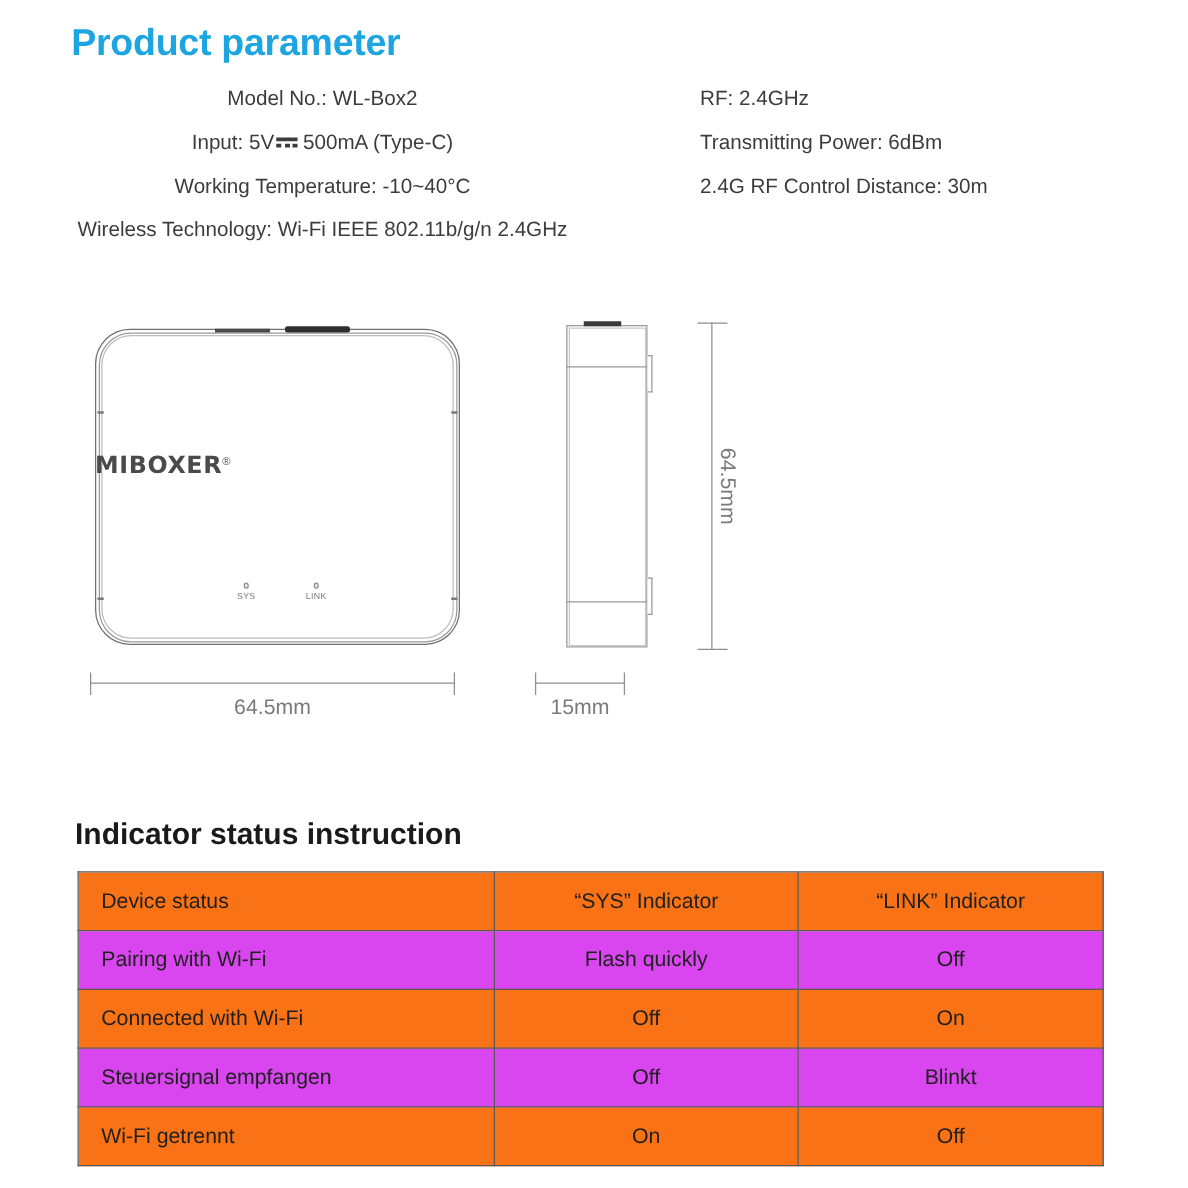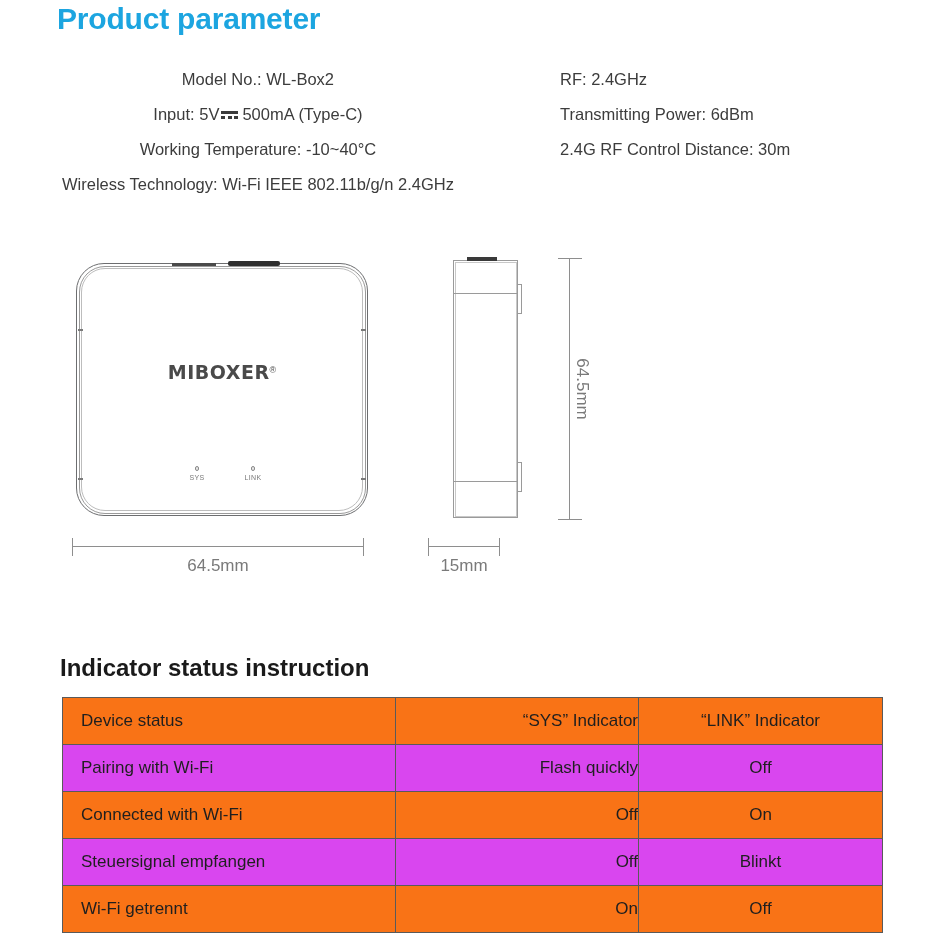--- a/index.html
+++ b/index.html
@@ -9,21 +9,21 @@
     background: #ffffff;
     font-family: "Liberation Sans", sans-serif;
     overflow: hidden;
   }
   .page { position: relative; width: 950px; height: 950px; }
 
   
   .section-title {
     position: absolute;
     left: 57px;
-    top: 2px;
+    top: 18px;
     font-size: 30px;
     font-weight: bold;
     color: #1CA5E0;
     letter-spacing: -0.2px;
   }
 
   
   .specs { position: absolute; left: 0; top: 62px; width: 950px; }
   .spec-col-left  { position: absolute; left: 62px;  top: 0; text-align: center; }
   .spec-col-right { position: absolute; left: 560px; top: 0; }
@@ -101,21 +101,20 @@
     position: absolute; left: 2px; bottom: 36px;
     width: 5px; height: 2px; background: #7a7a7a;
   }
   .fv-seam-br {
     position: absolute; right: 2px; bottom: 36px;
     width: 5px; height: 2px; background: #7a7a7a;
   }
   .fv-logo {
     position: absolute;
     left: 0; right: 0; top: 98px;
-    text-align: center;
   }
   .fv-logo .wordmark {
     font-family: "DejaVu Sans", sans-serif;
     font-size: 19px;
     font-weight: bold;
     letter-spacing: 0.5px;
     color: #4a4a4a;
     display: inline-block;
     position: relative;
   }
@@ -265,21 +264,21 @@
   .status-table td, .status-table th {
     border: 1.4px solid #5a5a5a;
     height: 47px;
     font-size: 17px;
     font-weight: normal;
     color: #1f1f1f;
   }
   .status-table tr.shaded td, .status-table tr.shaded th { background: #f97316; }
   .status-table tr.plain td { background: #d946ef; }
   .status-table .c-status { text-align: left; padding-left: 18px; width: 333px; }
-  .status-table .c-sys  { text-align: right; width: 243px; }
+  .status-table .c-sys  { text-align: center; width: 243px; }
   .status-table .c-link { text-align: center; width: 244px; }
 </style>
 </head>
 <body>
 
 <div class="page">
 
   <div class="section-title">Product parameter</div>
 
   <div class="specs">

